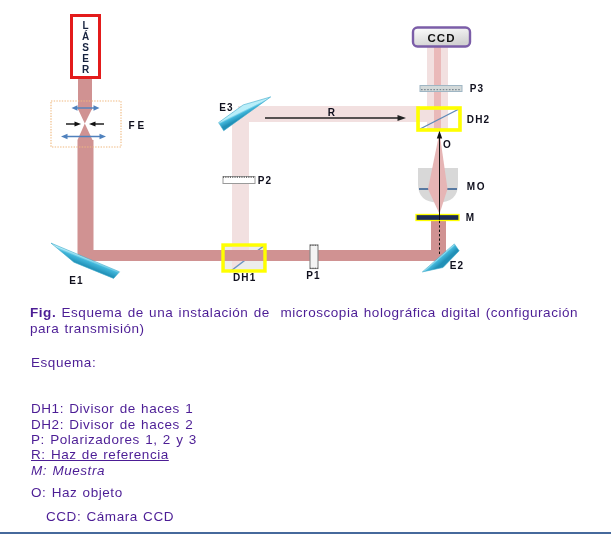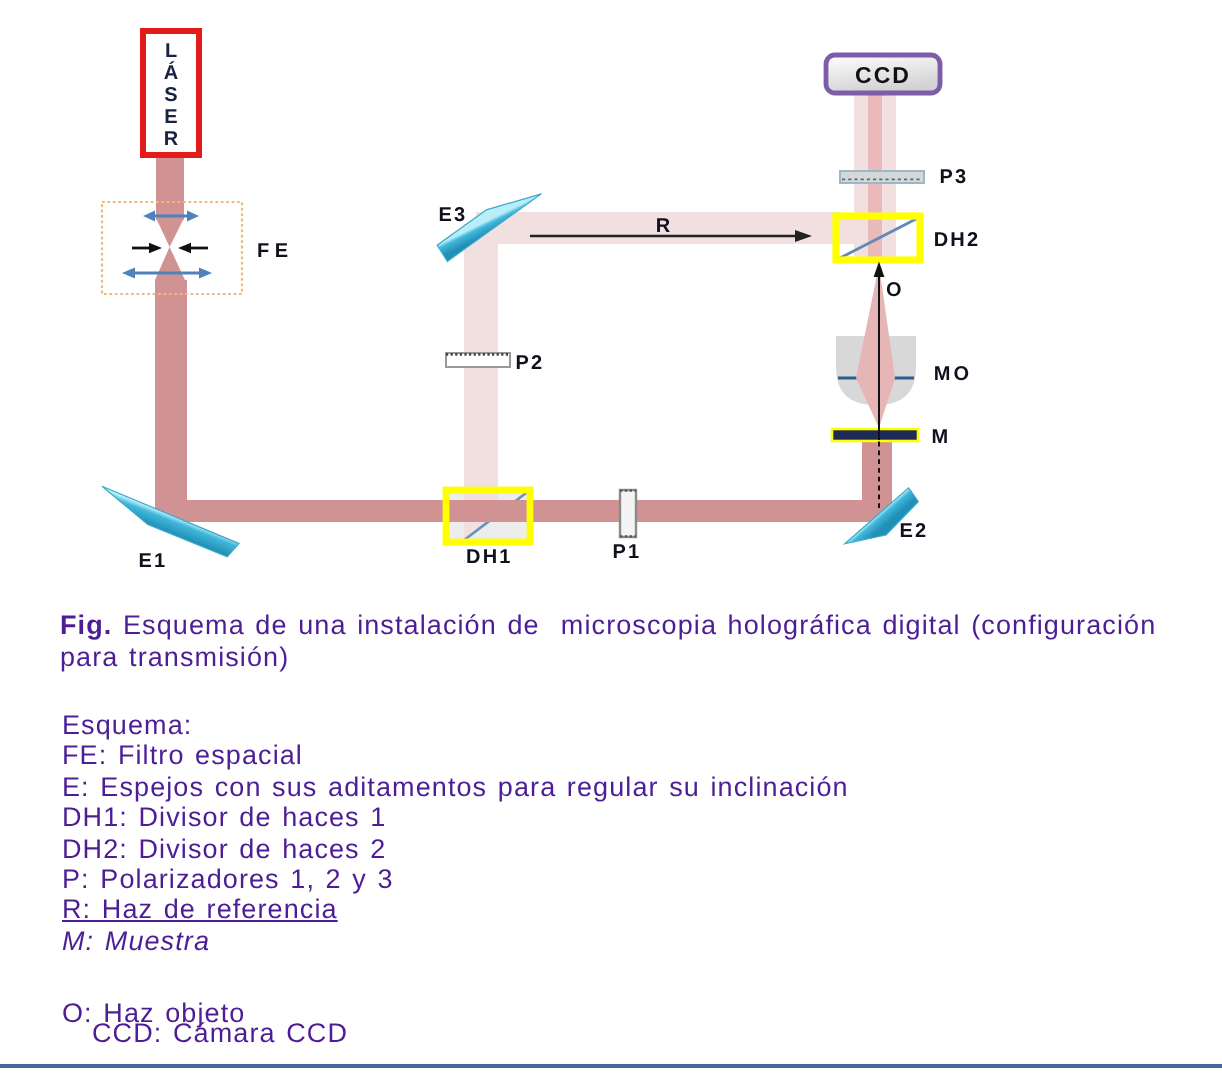--- a/index.html
+++ b/index.html
@@ -122,24 +122,22 @@
 <text x="470.5" y="221.3" text-anchor="middle">M</text>
 <text x="477" y="91.5" text-anchor="middle">P3</text>
 <text x="457" y="268.7" text-anchor="middle">E2</text>
 </g>
 </svg>
 
 <div class="t" style="left:30px;top:305.4px;"><b>Fig.</b> Esquema de una instalación de  microscopia holográfica digital (configuración</div>
 <div class="t" style="left:30px;top:320.8px;">para transmisión)</div>
 
 <div class="t" style="left:31px;top:355px;">Esquema:</div>
-<div class="t" style="left:31px;top:370.4px;">FE: Filtro espacial</div>
-<div class="t" style="left:31px;top:385.8px;">E: Espejos con sus aditamentos para regular su inclinación</div>
 <div class="t" style="left:31px;top:401.2px;">DH1: Divisor de haces 1</div>
 <div class="t" style="left:31px;top:416.6px;text-align:right;">DH2: Divisor de haces 2</div>
 <div class="t" style="left:31px;top:432px;">P: Polarizadores 1, 2 y 3</div>
 <div class="t" style="left:31px;top:447.4px;text-decoration:underline;">R: Haz de referencia</div>
 <div class="t" style="left:31px;top:462.8px;font-style:italic;">M: Muestra</div>
-<div class="t" style="left:31px;top:499px;">O: Haz objeto</div>
+<div class="t" style="left:31px;top:485px;">O: Haz objeto</div>
 <div class="t" style="left:46px;top:509px;text-align:center;">CCD: Cámara CCD</div>
 
 <div style="position:absolute;left:0;top:532px;width:611px;height:2px;background:#46699c"></div>
 </div>
 
 </body></html>

